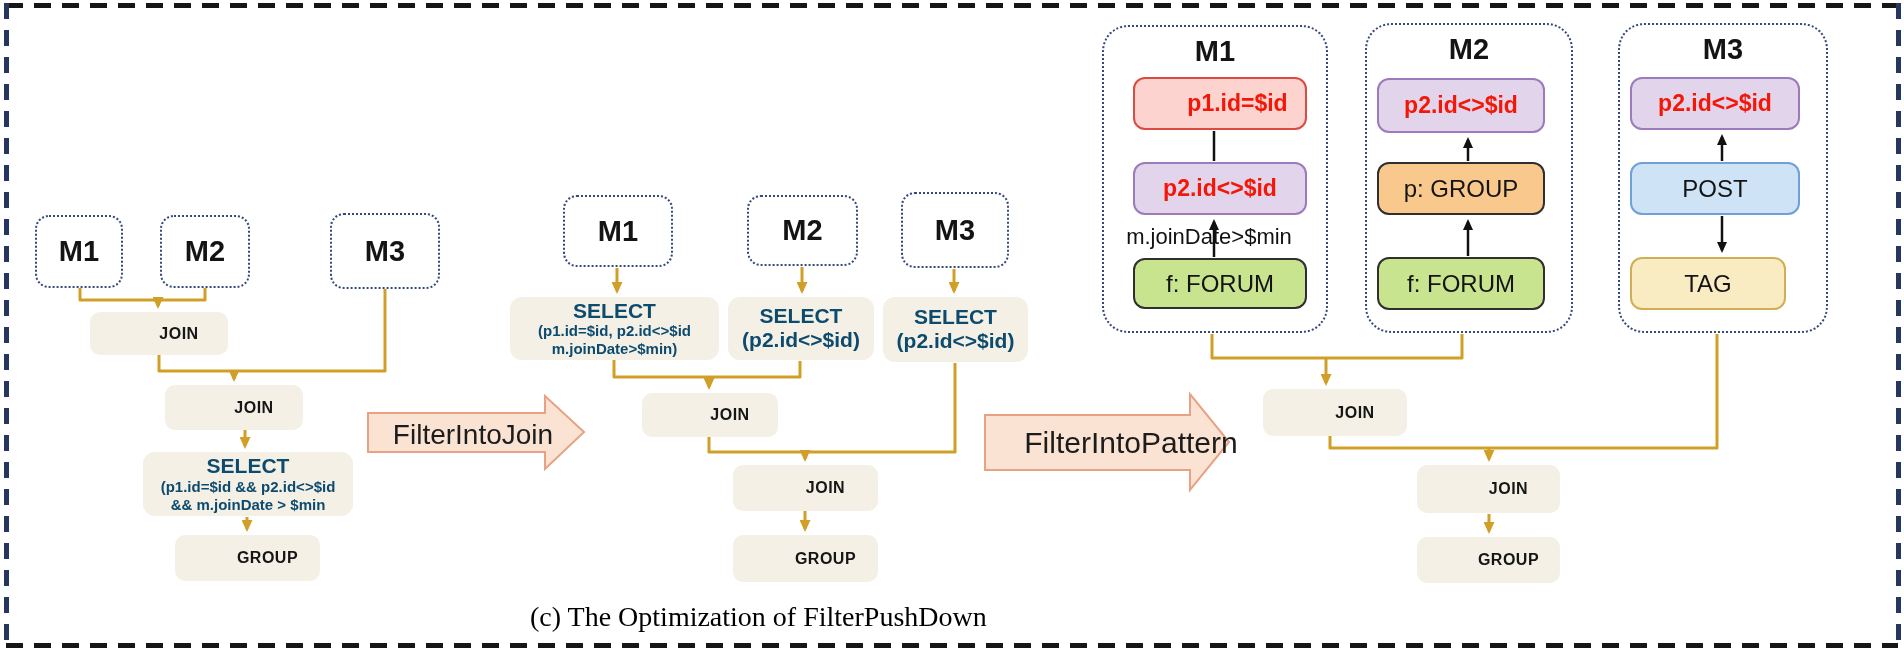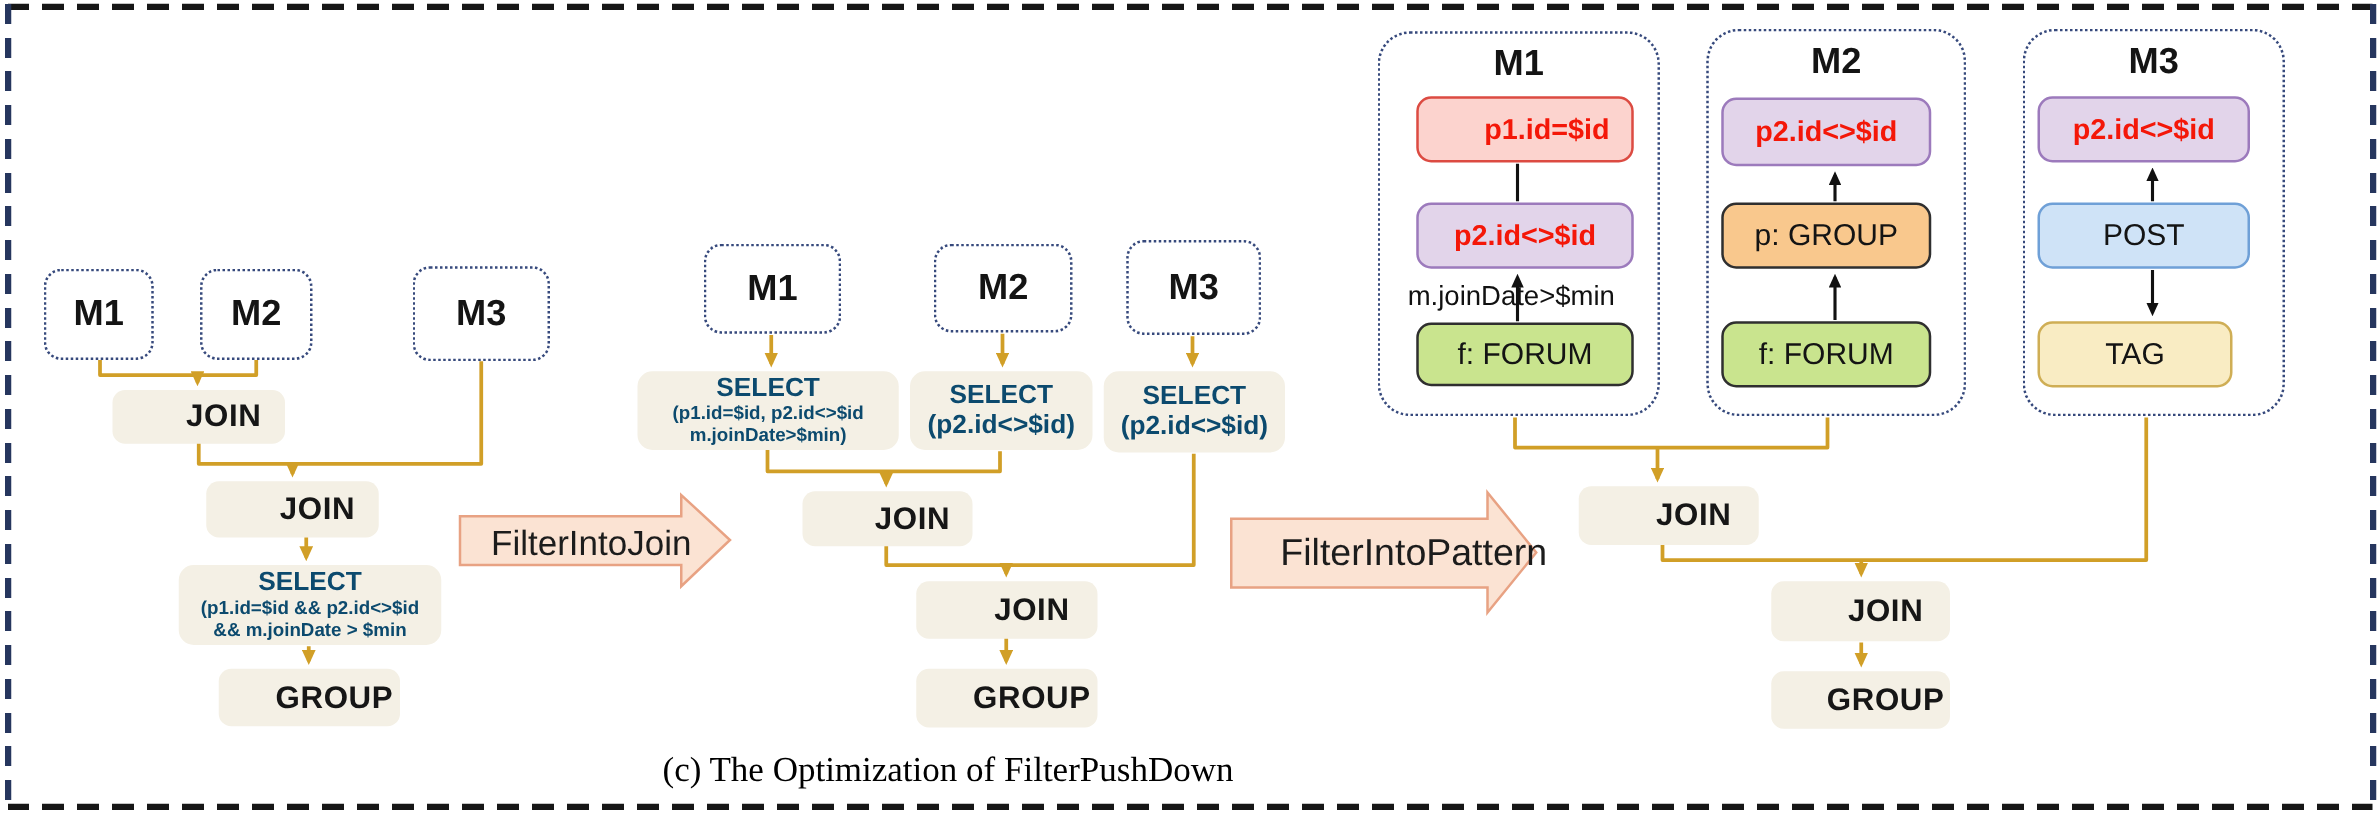--- a/index.html
+++ b/index.html
@@ -13,21 +13,21 @@
   .hdash{height:5px;background:repeating-linear-gradient(90deg,#161616 0 17px,transparent 17px 28px);}
   .vdash{width:5px;background:repeating-linear-gradient(180deg,#26365e 0 16px,transparent 16px 27px);}
   
   .mbox{
     border:2px dotted #36497c;border-radius:14px;background:#fff;
     font-size:29px;font-weight:600;color:#141414;
   }
   
   .opbox{
     background:#f4f0e5;border-radius:10px;
-    font-weight:700;font-size:25px;color:#161616;letter-spacing:.5px;padding-left:40px;
+    font-weight:700;font-size:16px;color:#161616;letter-spacing:.5px;padding-left:40px;
   }
   .selbox{
     background:#f4f0e5;border-radius:12px;color:#0c4a6e;
     display:flex;flex-direction:column;align-items:center;justify-content:center;
   }
   .sel-title{font-weight:700;font-size:21px;line-height:1.1;}
   .sel-line{font-weight:600;font-size:15px;line-height:1.2;}
   .sel-line-lg{font-weight:600;font-size:21px;line-height:1.25;}
   
   .pcontainer{border:2px dotted #36497c;border-radius:26px;background:#fff;}

